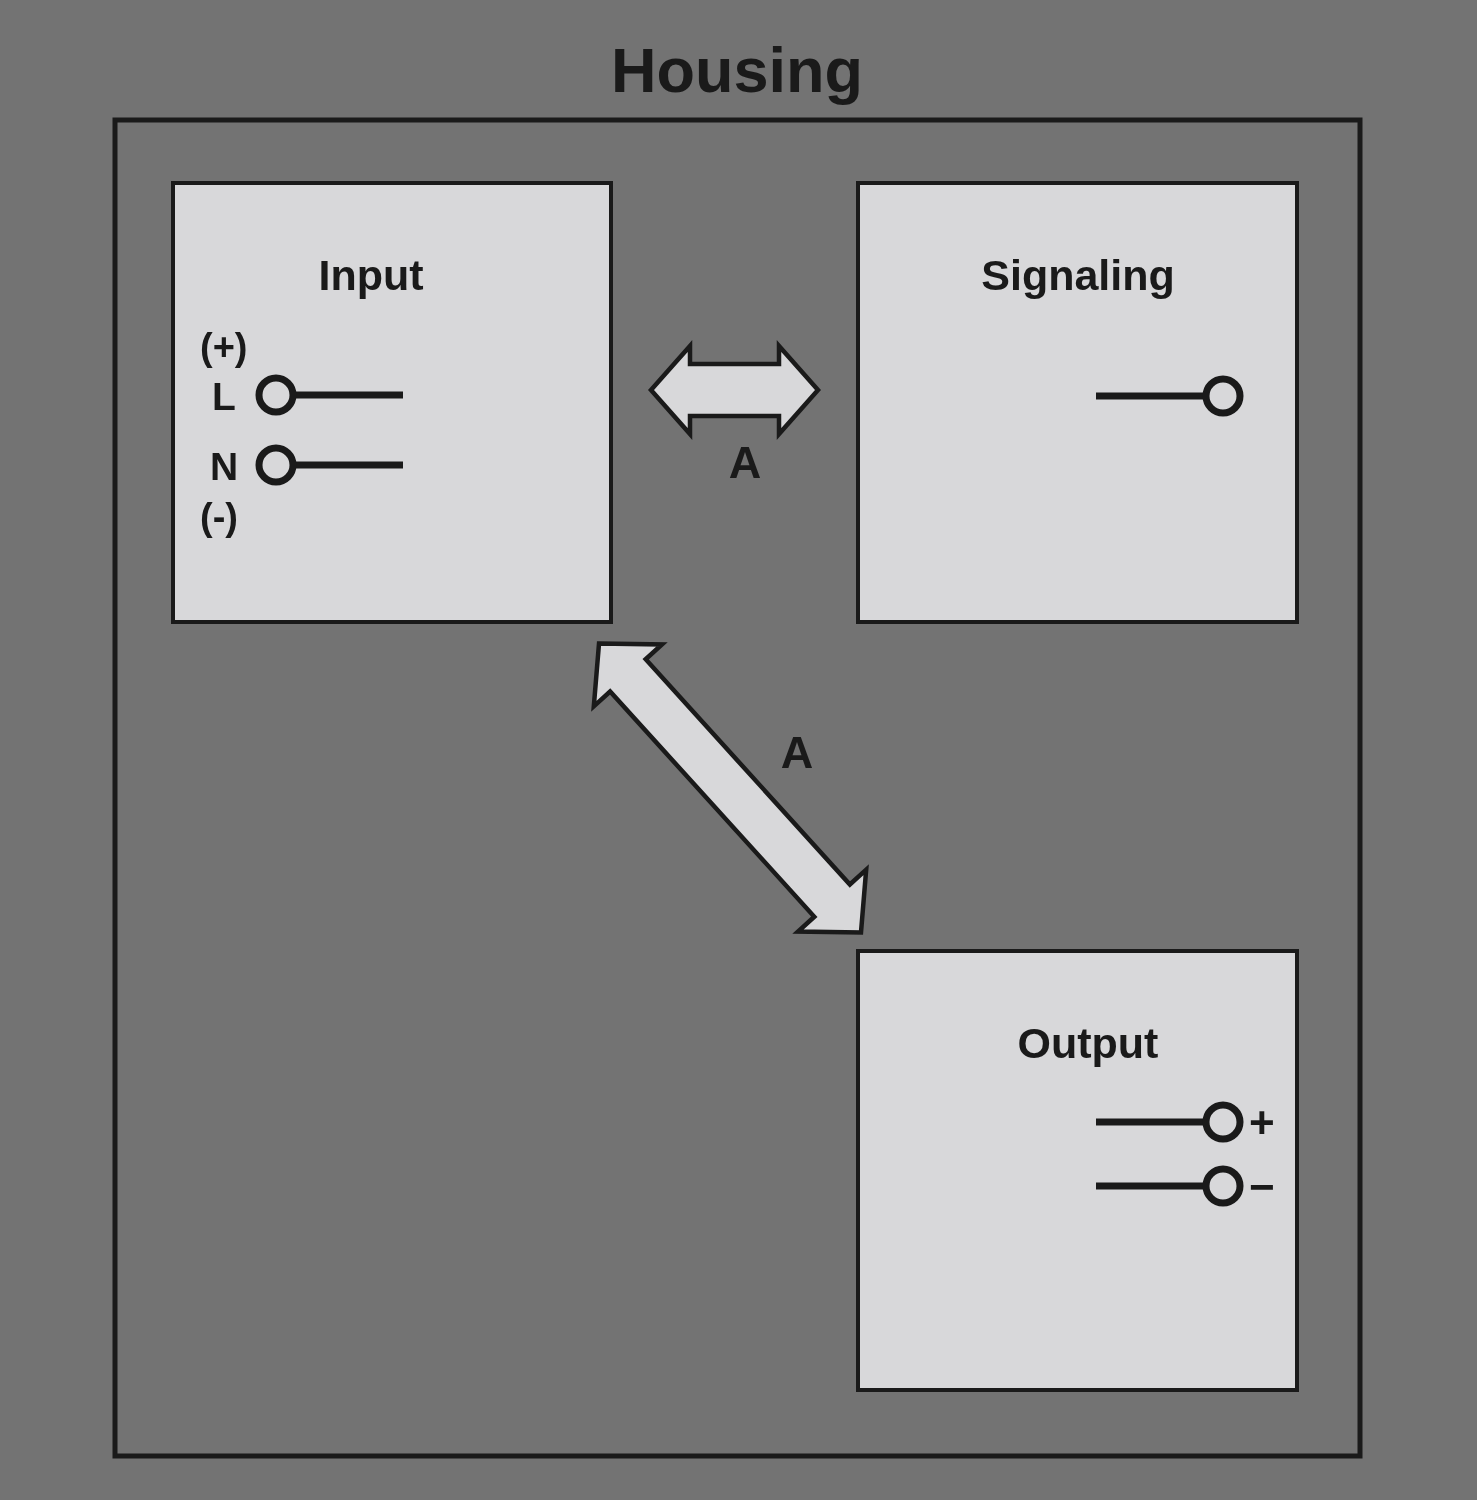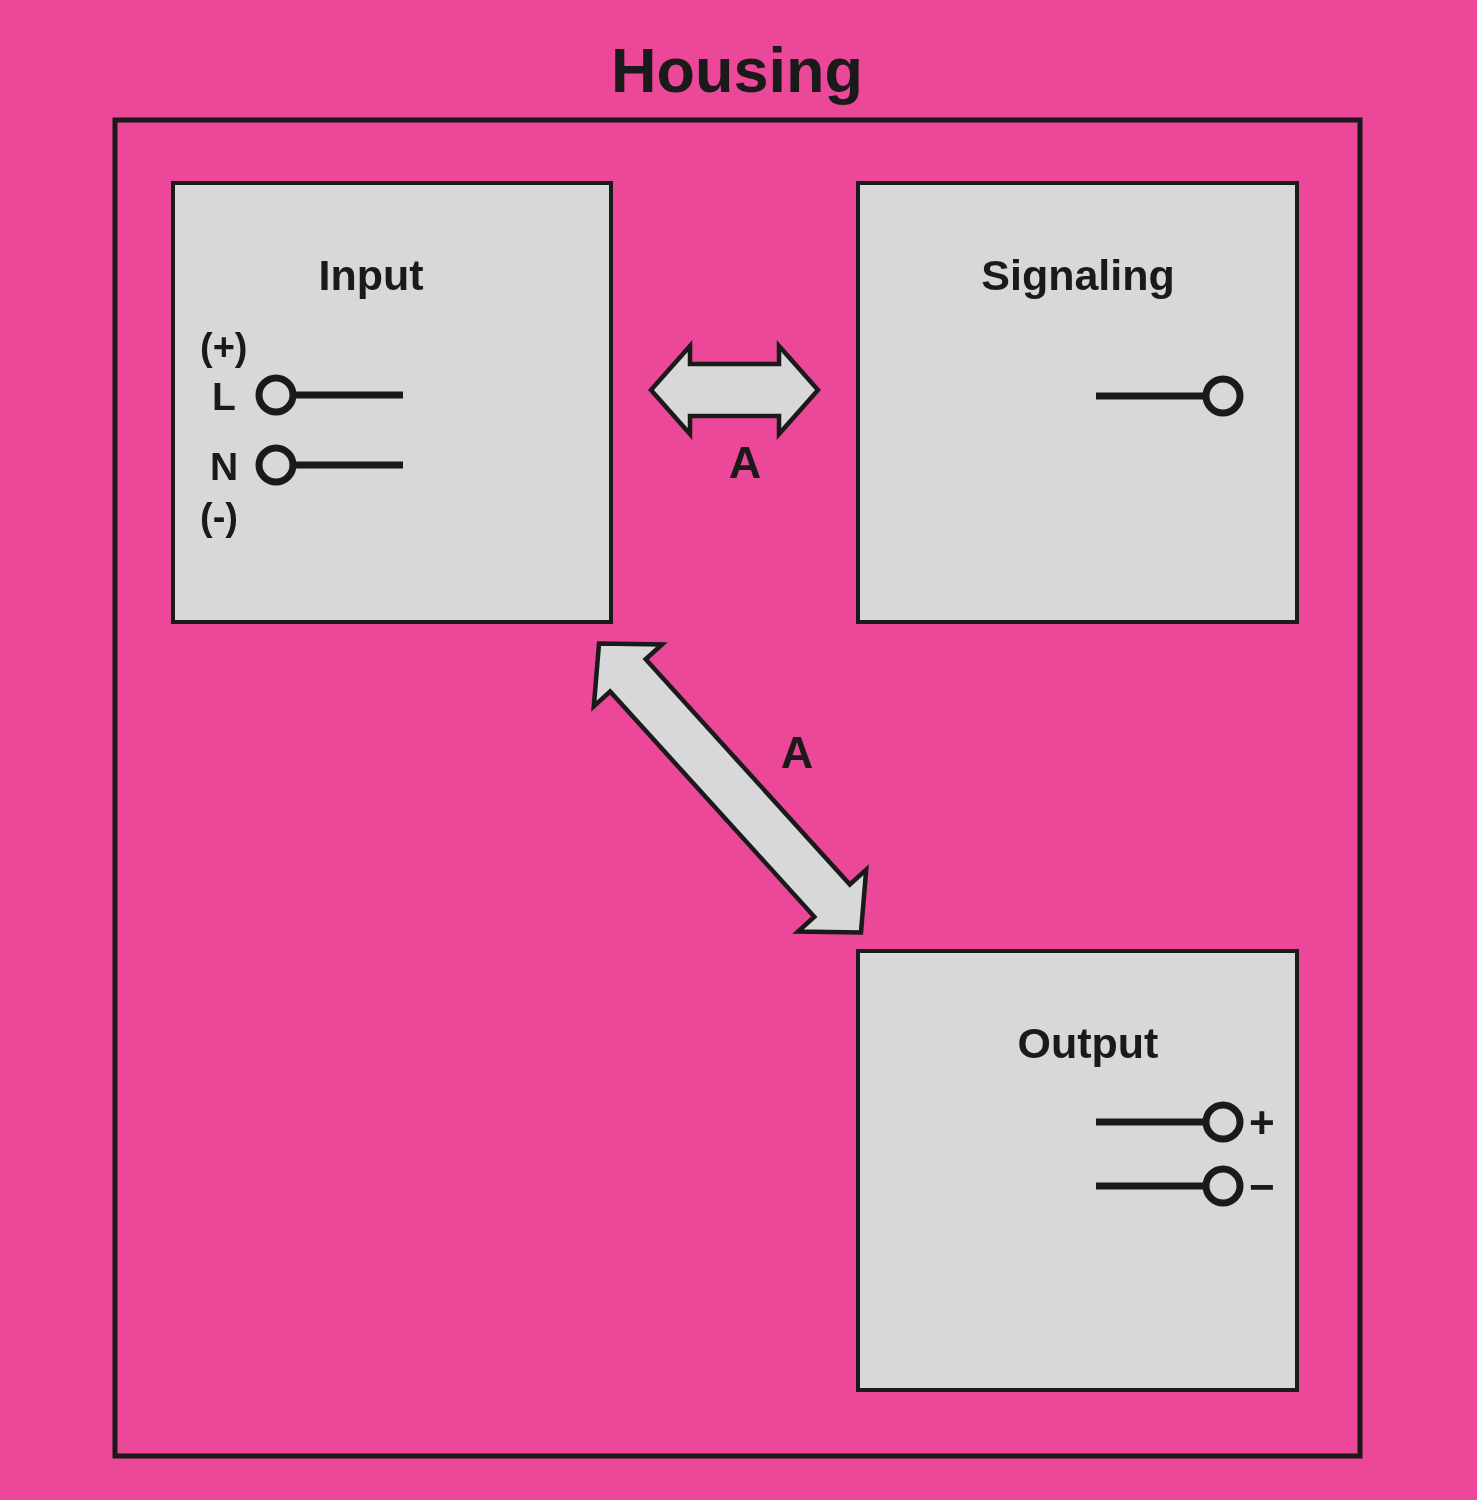--- a/index.html
+++ b/index.html
@@ -7,21 +7,21 @@
     padding: 0;
     background: #ffffff;
   }
   body {
     font-family: "Liberation Sans", sans-serif;
   }
   #canvas {
     position: relative;
     width: 1477px;
     height: 1500px;
-    background: #ec4899;
+    background: #737373;
     overflow: hidden;
   }
   #diagram-svg {
     position: absolute;
     top: 0;
     left: 0;
     width: 1477px;
     height: 1500px;
   }
   .blk-fill { fill: #d8d8da; stroke: #1a1a1a; stroke-width: 4; }

